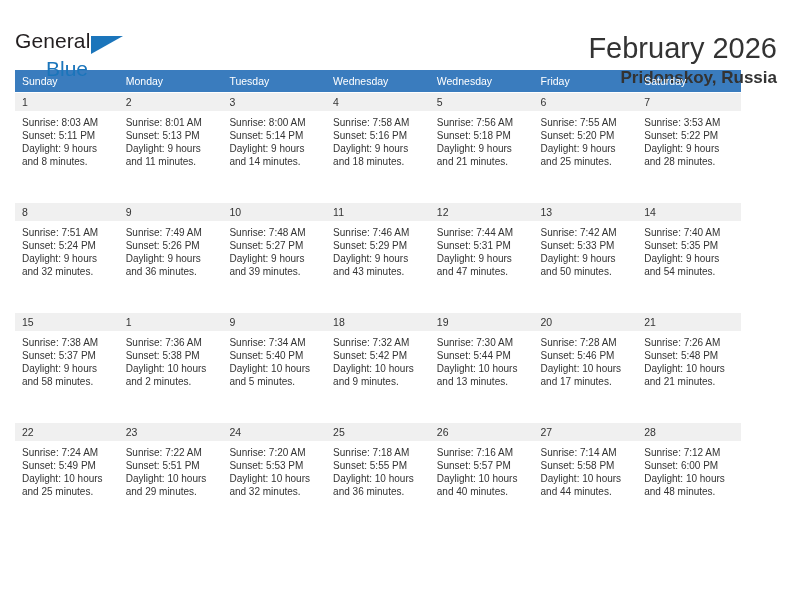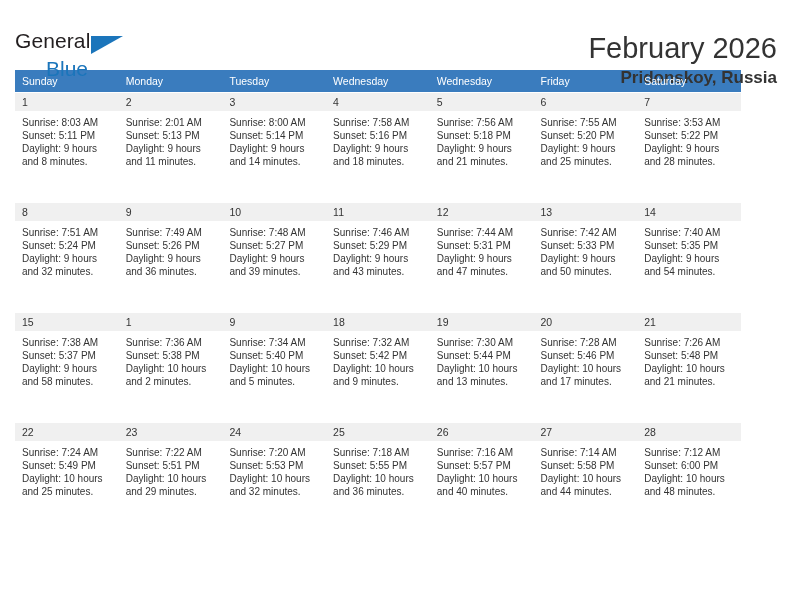--- a/index.html
+++ b/index.html
@@ -162,21 +162,21 @@
               <div class="daynum">1</div>
               <div class="dayinfo">Sunrise: 8:03 AM
 Sunset: 5:11 PM
 Daylight: 9 hours
 and 8 minutes.</div>
             </div>
           </td>
           <td>
             <div class="daycell">
               <div class="daynum">2</div>
-              <div class="dayinfo">Sunrise: 2:01 AM
+              <div class="dayinfo">Sunrise: 8:01 AM
 Sunset: 5:13 PM
 Daylight: 9 hours
 and 11 minutes.</div>
             </div>
           </td>
           <td>
             <div class="daycell">
               <div class="daynum">3</div>
               <div class="dayinfo">Sunrise: 8:00 AM
 Sunset: 5:14 PM

